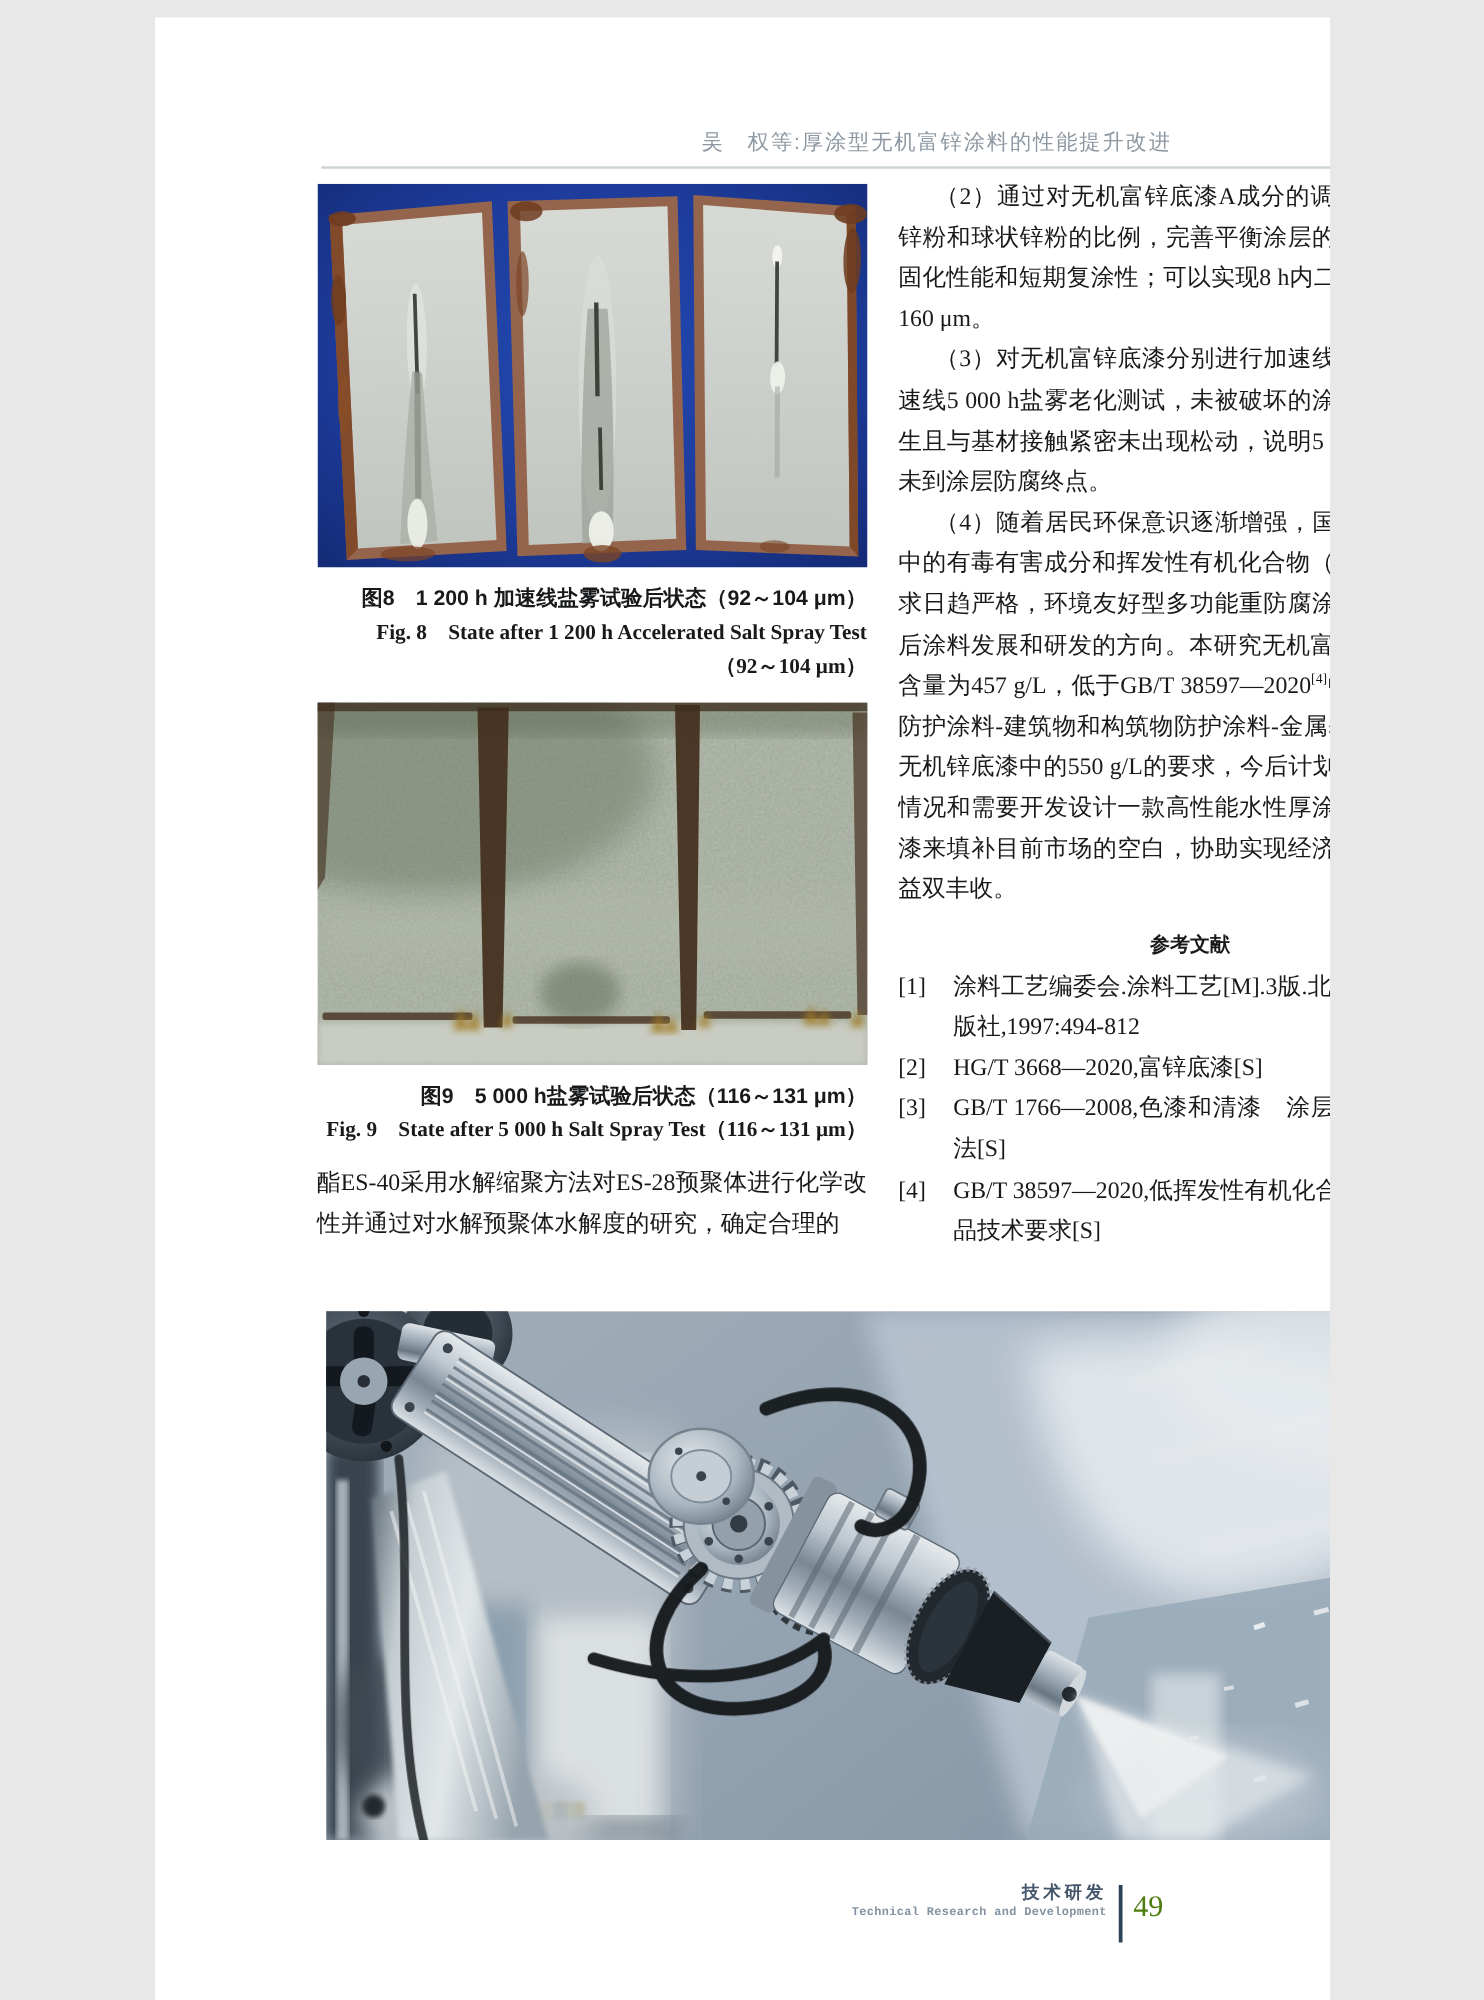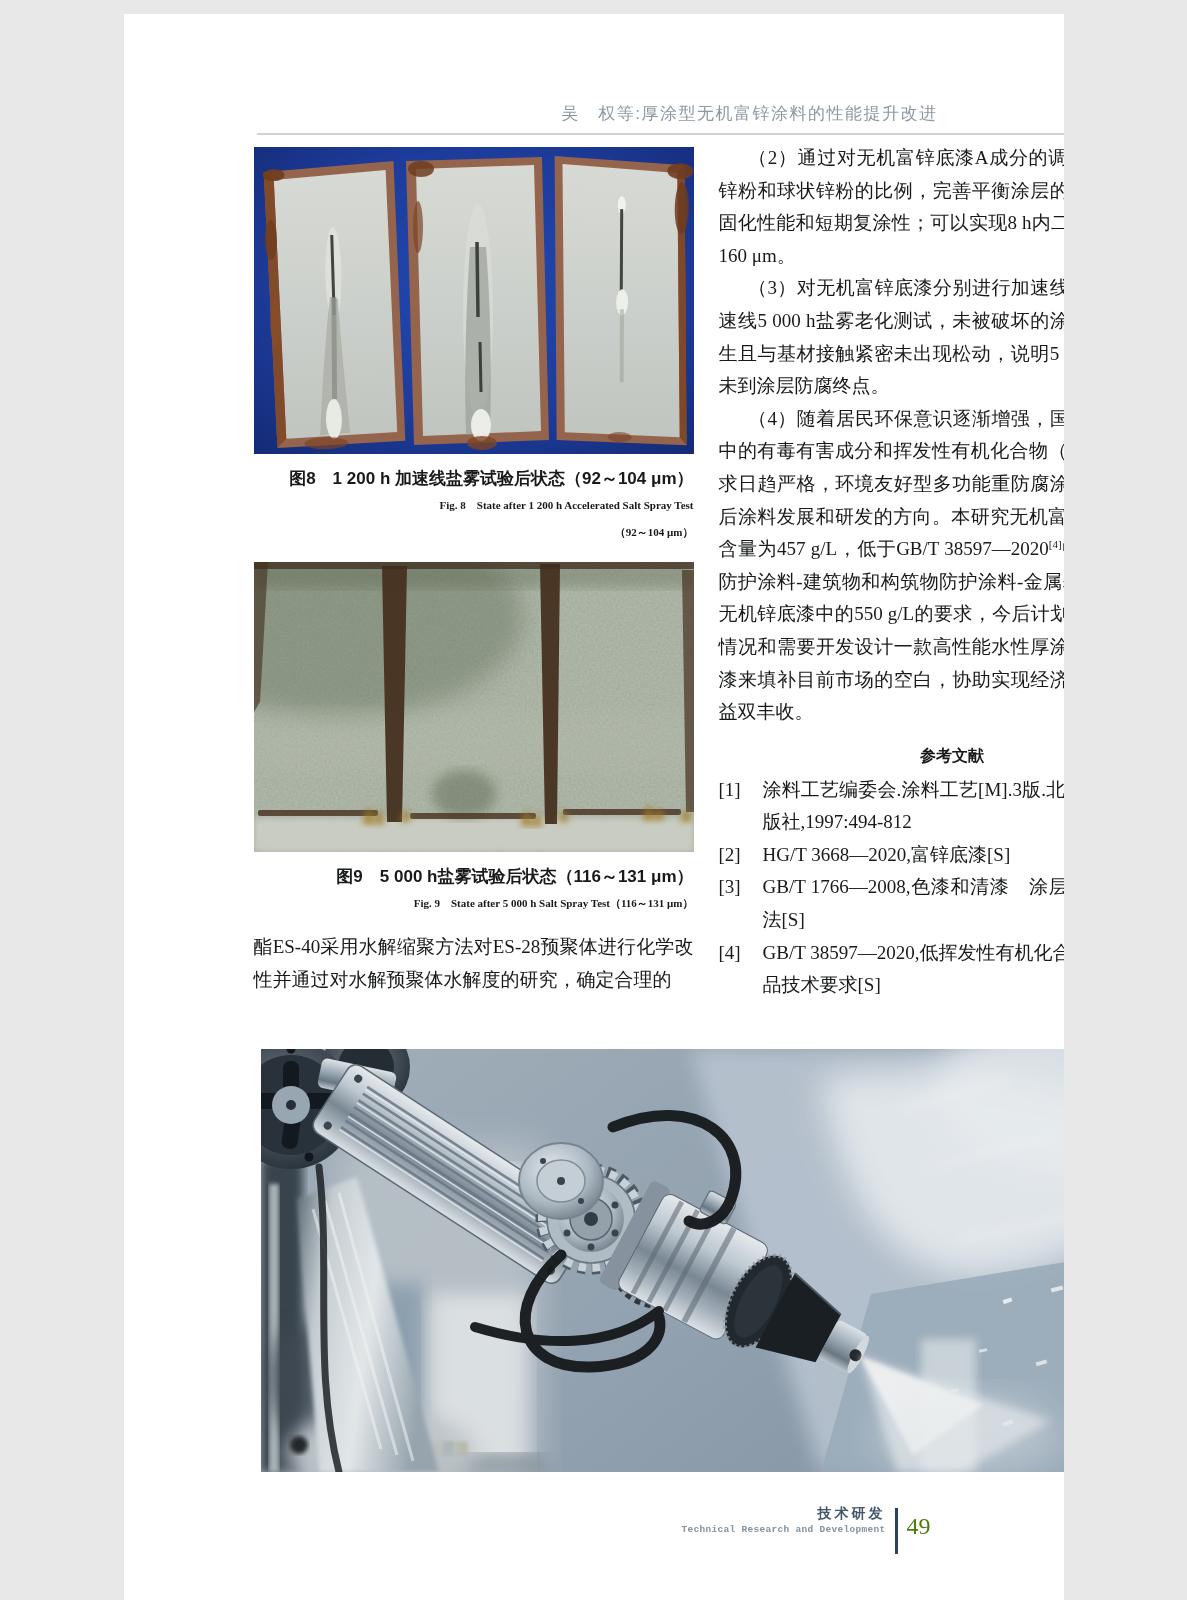--- a/index.html
+++ b/index.html
@@ -25,21 +25,21 @@
   .body-text{
     font-size:19px; line-height:32.6px; text-align:justify;
     text-justify:inter-ideograph; margin:0;
   }
   .indent{text-indent:1.55em;}
   sup.cite{font-size:11px; vertical-align:super; line-height:0;}
   
   .fig-photo{display:block;}
   .fig-caption{margin-top:11px; text-align:right; font-weight:bold; line-height:27px;}
   .cap-zh{font-family:"Liberation Sans","DejaVu Sans",sans-serif; font-size:17px;}
-  .cap-en{font-family:"Liberation Serif","DejaVu Serif",serif; font-size:11px;}
+  .cap-en{font-family:"Liberation Serif","DejaVu Serif",serif; font-size:17px;}
   .fig9-block{margin-top:16px;}
   .left-para{margin-top:14px;}
   
   .refs-heading{
     text-align:center; font-weight:bold; font-size:16px;
     font-family:"Liberation Sans","DejaVu Sans",sans-serif;
     margin:17px 0 7px 0;
   }
   .ref-item{display:flex; font-size:19px; line-height:32.6px;}
   .ref-label{flex:0 0 44px;}

